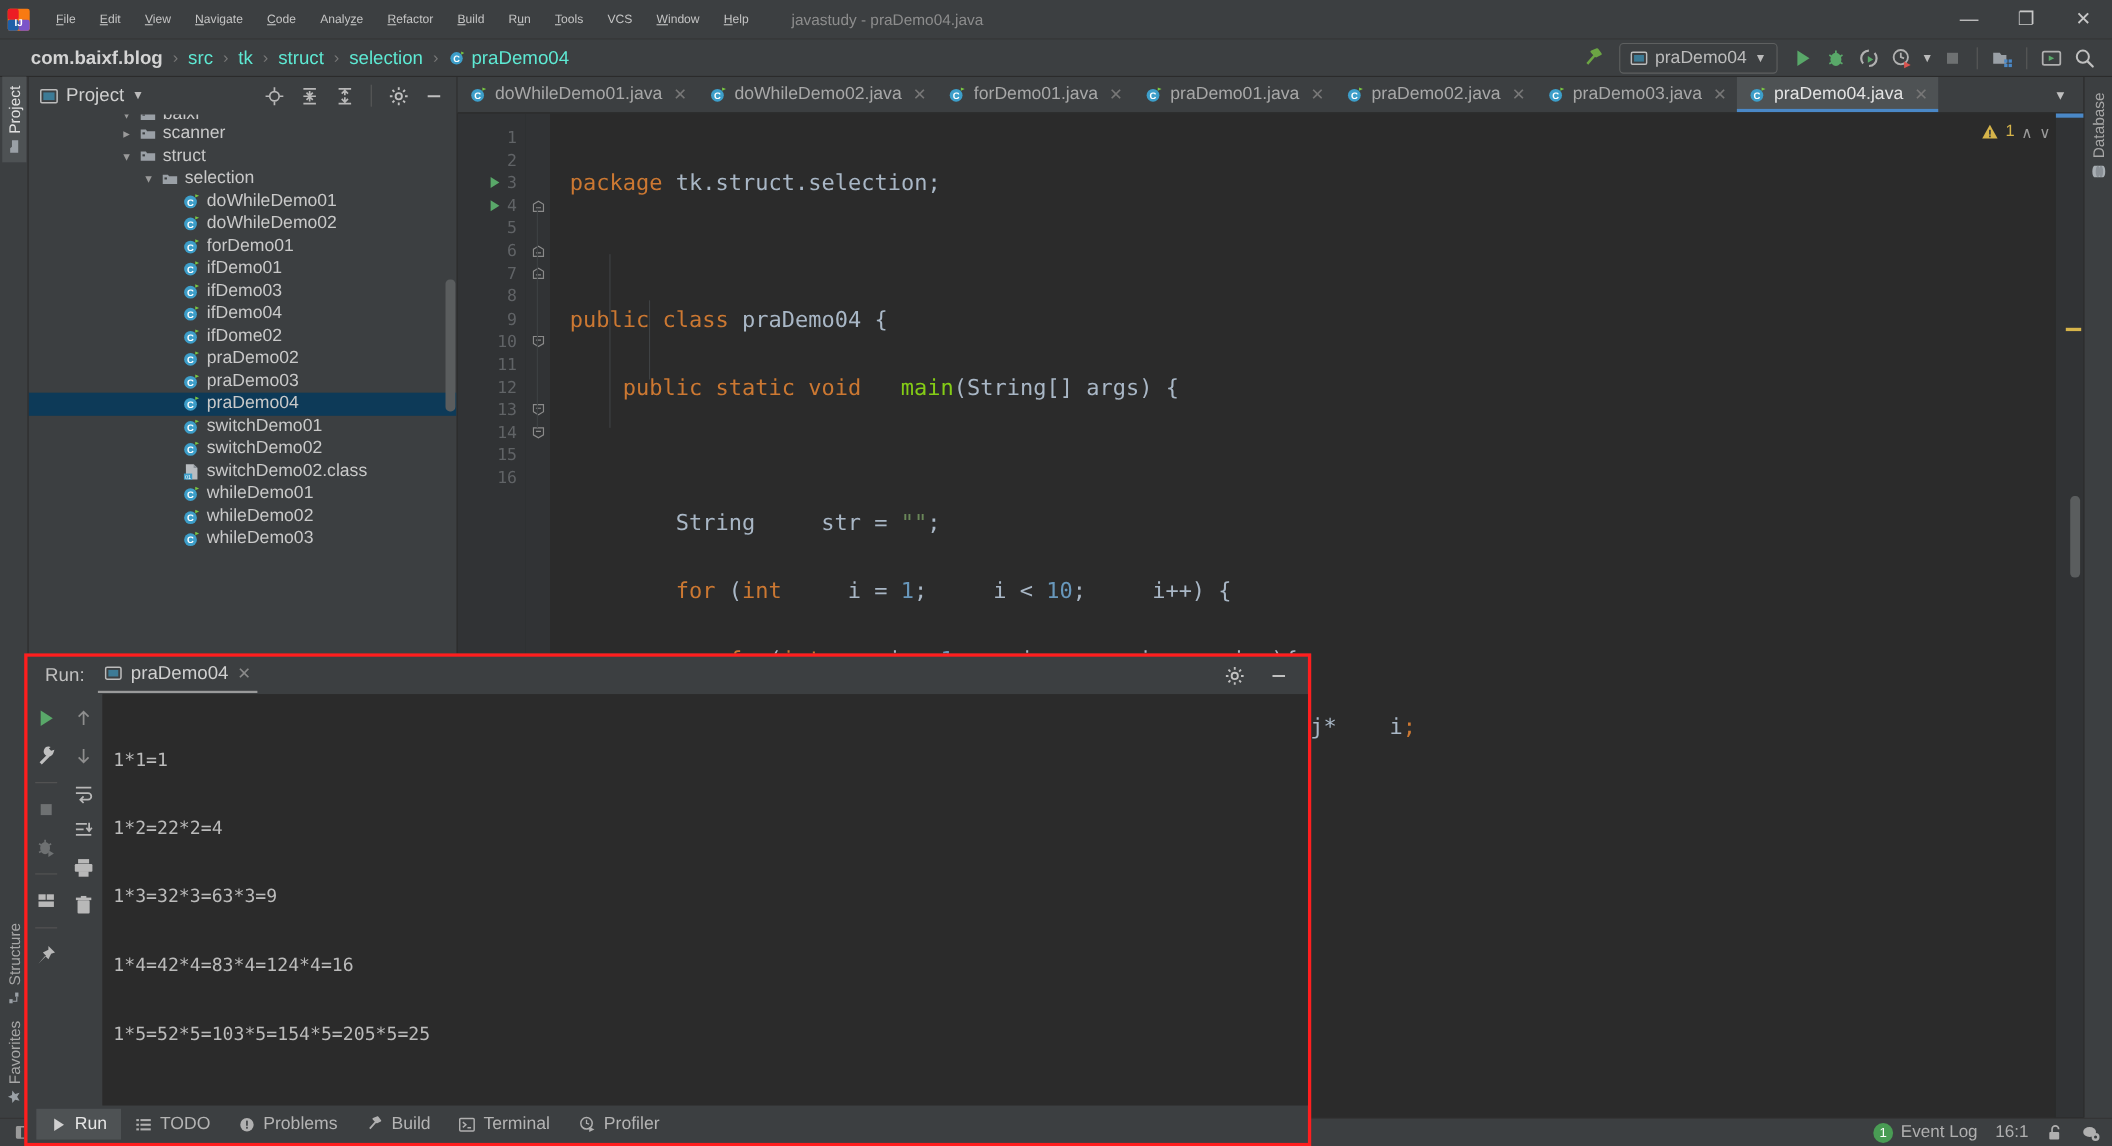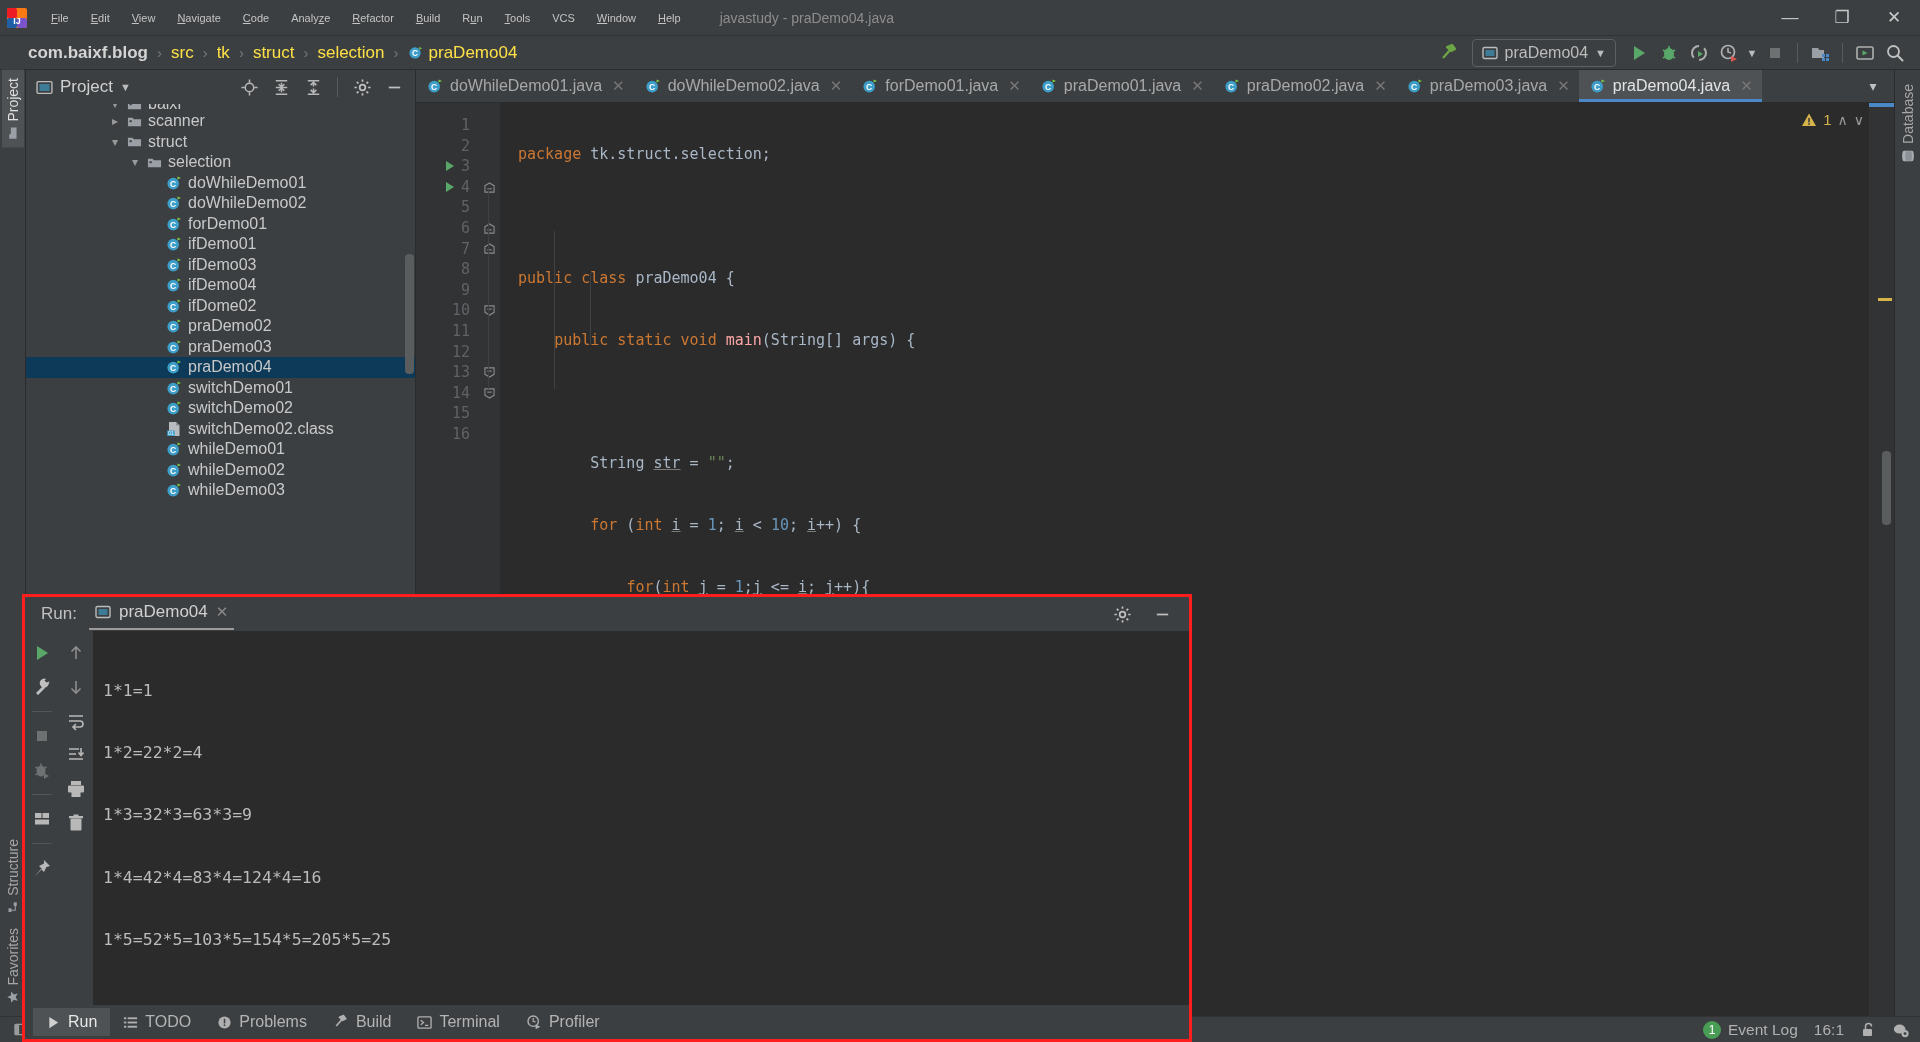--- a/index.html
+++ b/index.html
@@ -27,21 +27,21 @@
   .menu-item u{ text-decoration:underline; }
   .win-title{ margin-left:28px; color:#8d8d8d; font-size:14px; }
   .win-ctrl{ margin-left:auto; display:flex; align-items:center; height:36px; }
   .win-btn{ width:52px; height:36px; display:flex; align-items:center; justify-content:center; color:#c8c8c8; font-size:17px; }
 
   
   .navbar{
     height:34px; flex:0 0 34px; background:#3c3f41; display:flex; align-items:center;
     padding-left:24px; font-size:17px; border-bottom:1px solid #2b2b2b;
   }
-  .crumb{ display:flex; align-items:center; color:#fde047; padding:2px 4px; }
+  .crumb{ display:flex; align-items:center; color:#5eead4; padding:2px 4px; }
   .crumb.first{ color:#d4d4d4; font-weight:bold; }
   .crumb-sep{ color:#787878; margin:0 5px; font-size:15px; }
   .navbar-right{ margin-left:auto; display:flex; align-items:center; gap:0px; padding-right:10px; }
   .tb-btn{ width:30px; height:30px; display:flex; align-items:center; justify-content:center; border-radius:3px;}
   .runcfg{
     display:flex; align-items:center; gap:7px; height:28px; padding:0 9px;
     border:1px solid #5e6060; border-radius:4px; color:#bcbcbc; font-size:16px; margin:0 8px;
   }
   .tb-sep{ width:1px; height:20px; background:#5a5a5a; margin:0 7px; }
 
@@ -113,31 +113,31 @@
     font-family:"DejaVu Sans Mono", monospace; font-size:15px; color:#606366;
     position:relative;
   }
   .gline{ height:20.6px; line-height:20.6px; padding-right:8px; }
   .runarrow{ position:absolute; left:28px; width:12px; height:20.6px; display:flex; align-items:center;}
   .foldcol{
     width:22px; flex:0 0 22px; background:#313335; padding-top:12px; position:relative;
   }
   .fold{ position:absolute; left:4px; width:14px; height:20.6px; display:flex; align-items:center; justify-content:center; color:#8a8a8a; }
   .code{
-    flex:1 1 auto; padding-left:18px;
-    font-family:"DejaVu Sans Mono", monospace; font-size:15px; line-height:20.6px;
+    flex:1 1 auto; padding-top:12px; padding-left:18px;
+    font-family:"DejaVu Sans Mono", monospace; font-size:20px; line-height:20.6px;
     color:#a9b7c6; white-space:pre; overflow:hidden; position:relative;
   }
   .cline{ height:20.6px; }
   .kw{ color:#cc7832; }
   .str{ color:#6a8759; }
   .num{ color:#6897bb; }
-  .fn{ color:#fca5a5; }
+  .fn{ color:#84cc16;margin-left:24px; }
   .fld{ color:#9876aa; font-style:italic; }
-  .loc{ color:#a9b7c6; text-decoration:underline; text-decoration-color:#7a7a7a; }
+  .loc{ color:#a9b7c6; text-decoration-color:#7a7a7a;margin-left:48px; }
   .punct{ color:#a9b7c6; }
   .sel-hl{ background:#5c5c3f; }
   .caret{ display:inline-block; width:1.5px; height:17px; background:#bbb; vertical-align:-3px; margin:0 -1px;}
   .vline{ position:absolute; top:12px; width:1px; background:#3f4244; }
 
   .inspect{
     position:absolute; right:0; top:0; width:26px; height:100%; background:#313335;
     border-left:1px solid #2b2b2b;
   }
   .inspect-top{ position:absolute; top:0; left:0; width:26px; height:4px; background:#4a88c7; }

